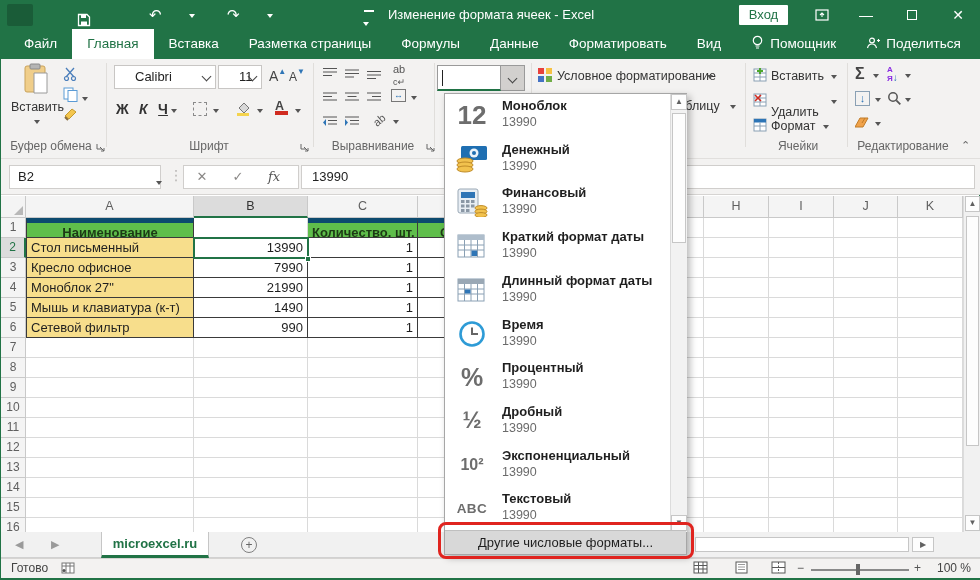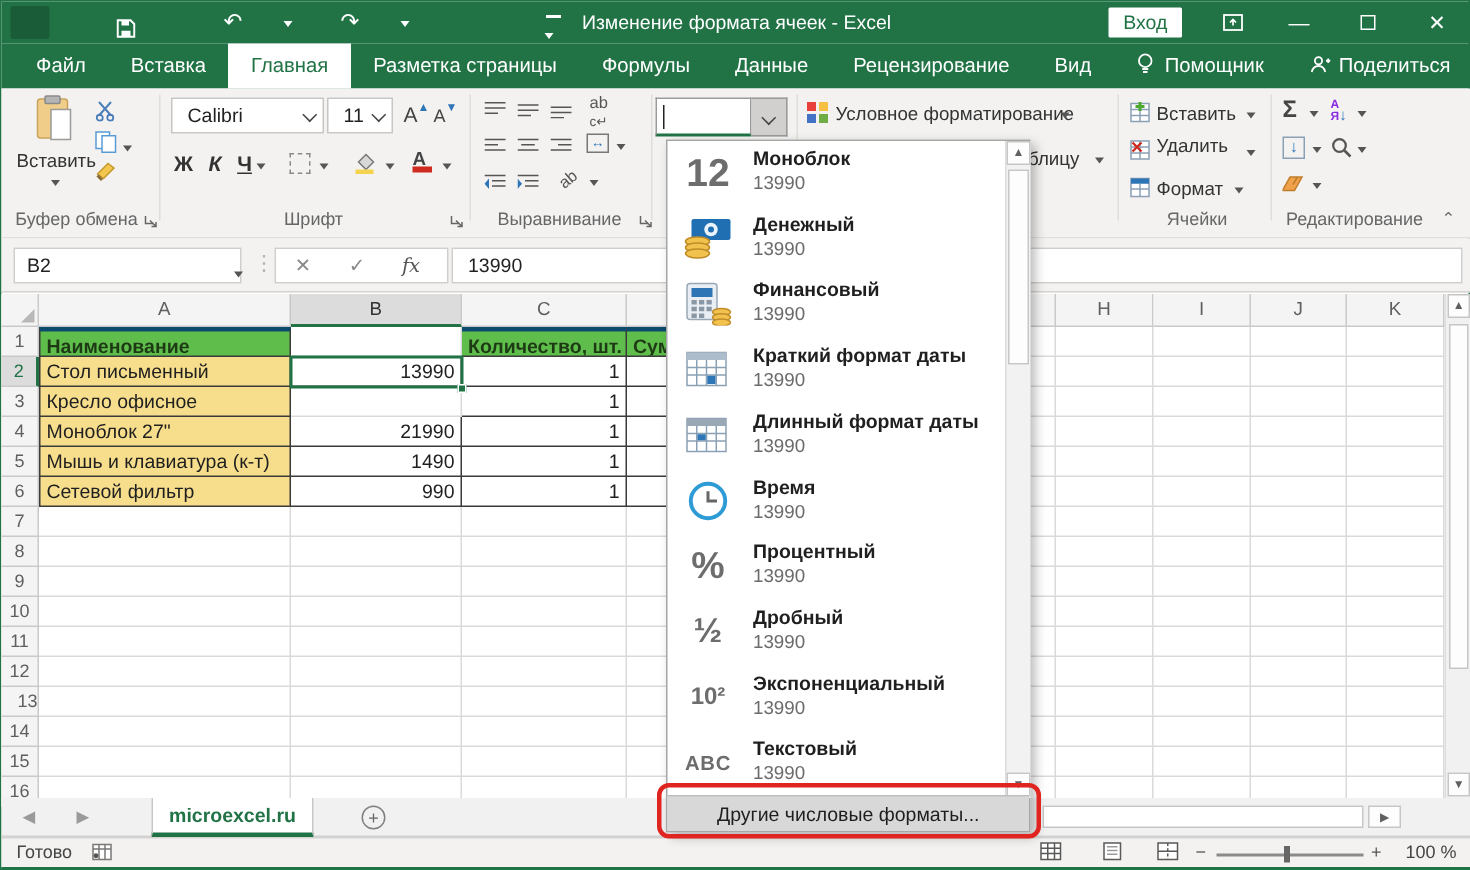--- a/index.html
+++ b/index.html
@@ -30,21 +30,21 @@
   .rtab.active { background:#fff; color:#217346; }
   .rtab .ticon { margin-right:6px; vertical-align:-2px; }
   #tabs-right { margin-left:auto; display:flex; padding-right:10px; }
 
   
   #ribbon { left:0; top:58px; width:980px; height:100px; background:#f3f2f1; border-bottom:1px solid #e1dfdd; font-size:12.5px; color:#333; }
   .gsep { position:absolute; top:4px; height:84px; width:1px; background:#e0dedb; }
   .glabel { position:absolute; top:80px; height:16px; font-size:12px; color:#666; text-align:center; }
   .launcher { position:absolute; top:82px; }
   .tri { width:0; height:0; border-left:3.5px solid transparent; border-right:3.5px solid transparent; border-top:4px solid #555; display:inline-block; vertical-align:middle; }
-  .combo { background:#fff; border:1px solid #c8c6c4; height:24px; line-height:22px; padding:0 10px; font-size:13px; color:#222; }
+  .combo { background:#fff; border:1px solid #c8c6c4; height:24px; line-height:22px; padding:0 20px; font-size:13px; color:#222; }
   .btnrow { position:absolute; white-space:nowrap; color:#333; }
   .rblbl { font-size:12.5px; }
   #fmt-combo-input { left:436px; top:6px; width:64px; height:26px; background:#fff; border:1px solid #9a9a9a; border-bottom:2px solid #217346; }
   #fmt-combo-btn { left:500px; top:6px; width:24px; height:26px; background:#d2d0ce; border:1px solid #9a9a9a; border-left:none; text-align:center; line-height:24px; }
   .chev { display:inline-block; width:7px; height:7px; border-right:1.6px solid #444; border-bottom:1.6px solid #444; transform:rotate(45deg); margin-top:-3px; }
 
   
   #fbar { left:0; top:158px; width:980px; height:36px; background:#f3f2f1; border-bottom:1px solid #d6d4d2; }
   #namebox { left:8px; top:6px; width:152px; height:24px; background:#fff; border:1px solid #d0cecc; line-height:22px; padding-left:8px; color:#222; }
   #namebox-caret { left:146px; top:15px; }
@@ -58,21 +58,21 @@
   #sheet { left:0; top:195px; width:962px; height:342px; background:#fff; }
   #corner { left:0; top:0; width:25px; height:22px; background:#f4f4f4; border-right:1px solid #c9c9c9; border-bottom:1px solid #c9c9c9; }
   #corner .tri2 { position:absolute; right:2px; bottom:2px; width:0; height:0; border-left:9px solid transparent; border-bottom:9px solid #b8b8b8; }
   .colhead { position:absolute; top:0; height:22px; background:#f4f4f4; border-right:1px solid #c9c9c9; border-bottom:1px solid #c9c9c9; text-align:center; line-height:21px; color:#5f5f5f; font-size:12.5px; }
   .colhead.sel { background:#dcdcdc; border-bottom:2px solid #217346; color:#333; }
   .rowhead { position:absolute; left:0; width:25px; height:20px; background:#f4f4f4; border-right:1px solid #c9c9c9; border-bottom:1px solid #c9c9c9; text-align:center; line-height:19px; color:#5f5f5f; font-size:12px; }
   .rowhead.sel { background:#dcdcdc; border-right:2px solid #217346; color:#217346; }
   #gridbody { left:25px; top:22px; width:937px; height:314px; overflow:hidden; }
   .gcell { position:absolute; border-right:1px solid #dadada; border-bottom:1px solid #dadada; }
   .tcell { position:absolute; border-right:1px solid #3a3a3a; border-bottom:1px solid #3a3a3a; font-size:13px; line-height:19px; padding:0 4px; white-space:nowrap; overflow:hidden; color:#1f1f1f; }
-  .tcell.hdr { font-weight:bold; color:#1d3a15; border-top:3px solid #0c4a6e; }
+  .tcell.hdr { font-weight:bold; text-align:center; color:#1d3a15; border-top:5px solid #0c4a6e; }
   .tcell.colA { border-left:1px solid #3a3a3a; }
   .num { text-align:right; }
   #sel-box { border:2px solid #217346; background:transparent; }
   #sel-handle { width:6px; height:6px; background:#217346; border:1px solid #fff; }
 
   
   #vscroll { left:962px; top:195px; width:17px; height:336px; background:#f1f1f1; border-left:1px solid #dcdcdc; }
   .scr-btn { position:absolute; left:1px; width:15px; height:16px; background:#fdfdfd; border:1px solid #c6c6c6; color:#606060; font-size:8px; text-align:center; line-height:14px; }
   #vthumb { left:2px; top:20px; width:13px; height:230px; background:#fdfdfd; border:1px solid #c6c6c6; }
 
@@ -138,26 +138,26 @@
         </svg>
     </span>
     <span id="min-btn" class="abs winctl">—</span>
     <span id="max-btn" class="abs winctl"><span class="box"></span></span>
     <span id="close-btn" class="abs winctl">✕</span>
   </div>
 
   <div id="tabsrow" class="abs">
     <span id="tabs-left" style="display:flex">
         <span class="rtab">Файл</span>
+        <span class="rtab active">Главная</span>
         <span class="rtab">Вставка</span>
-        <span class="rtab active">Главная</span>
         <span class="rtab">Разметка страницы</span>
         <span class="rtab">Формулы</span>
         <span class="rtab">Данные</span>
-        <span class="rtab">Рецензирование</span>
+        <span class="rtab">Форматировать</span>
         <span class="rtab">Вид</span>
       </span>
     <span id="tabs-right">
         <span class="rtab"><svg class="ticon" width="13" height="15" viewBox="0 0 13 15">
             <circle cx="6.5" cy="5.5" r="4.2" fill="none" stroke="#fff" stroke-width="1.2"></circle>
             <path d="M4.5 11h4M5 13h3" stroke="#fff" stroke-width="1.2"></path>
           </svg><span>Помощник</span></span>
         <span class="rtab"><svg class="ticon" width="14" height="14" viewBox="0 0 14 14">
             <circle cx="6" cy="4.5" r="2.4" fill="none" stroke="#fff" stroke-width="1.2"></circle>
             <path d="M1.5 12c.6-2.6 2.4-4 4.5-4s3.9 1.4 4.5 4" fill="none" stroke="#fff" stroke-width="1.2"></path>
@@ -318,21 +318,21 @@
     </span>
     <span class="abs rblbl" style="left:770px;top:10px">Вставить</span>
     <span class="abs tri" style="left:830px;top:16px"></span>
     <span class="abs" style="left:752px;top:34px">
       <svg width="14" height="14" viewBox="0 0 14 14">
           <rect x="1" y="1" width="12" height="12" fill="#fff" stroke="#8aa0b4"></rect>
           <path d="M1 5h12M1 9h12M7 1v12" stroke="#8aa0b4"></path>
           <path d="M2 2l6 6M8 2l-6 6" stroke="#d02b20" stroke-width="1.6"></path>
         </svg>
     </span>
-    <span class="abs rblbl" style="left:770px;top:31px">Удалить</span>
+    <span class="abs rblbl" style="left:770px;top:46px">Удалить</span>
     <span class="abs tri" style="left:830px;top:41px"></span>
     <span class="abs" style="left:752px;top:59px">
       <svg width="14" height="14" viewBox="0 0 14 14">
           <rect x="1" y="1" width="12" height="12" fill="#fff" stroke="#8aa0b4"></rect>
           <rect x="1" y="1" width="12" height="3.5" fill="#2e75b6"></rect>
           <path d="M1 8h12M7 4.5v8.5" stroke="#8aa0b4"></path>
         </svg>
     </span>
     <span class="abs rblbl" style="left:770px;top:60px">Формат</span>
     <span class="abs tri" style="left:822px;top:66px"></span>
@@ -400,21 +400,21 @@
         <div class="rowhead abs" style="top: 62px;">3</div>
         <div class="rowhead abs" style="top: 82px;">4</div>
         <div class="rowhead abs" style="top: 102px;">5</div>
         <div class="rowhead abs" style="top: 122px;">6</div>
         <div class="rowhead abs" style="top: 142px;">7</div>
         <div class="rowhead abs" style="top: 162px;">8</div>
         <div class="rowhead abs" style="top: 182px;">9</div>
         <div class="rowhead abs" style="top: 202px;">10</div>
         <div class="rowhead abs" style="top: 222px;">11</div>
         <div class="rowhead abs" style="top: 242px;">12</div>
-        <div class="rowhead abs" style="top: 262px; text-align: right;">13</div>
+        <div class="rowhead abs" style="top: 262px;">13</div>
         <div class="rowhead abs" style="top: 282px;">14</div>
         <div class="rowhead abs" style="top: 302px;">15</div>
         <div class="rowhead abs" style="top: 322px;">16</div>
       </div>
     <div id="gridbody" class="abs">
         <div class="gcell" style="left: 0px; top: 0px; width: 168px; height: 20px;"></div>
         <div class="gcell" style="left: 0px; top: 20px; width: 168px; height: 20px;"></div>
         <div class="gcell" style="left: 0px; top: 40px; width: 168px; height: 20px;"></div>
         <div class="gcell" style="left: 0px; top: 60px; width: 168px; height: 20px;"></div>
         <div class="gcell" style="left: 0px; top: 80px; width: 168px; height: 20px;"></div>
@@ -590,20 +590,21 @@
         <div class="gcell" style="left: 872px; top: 280px; width: 65px; height: 20px;"></div>
         <div class="gcell" style="left: 872px; top: 300px; width: 65px; height: 20px;"></div>
         <div class="tcell hdr colA" style="left: 0px; top: 0px; width: 168px; height: 20px; background: rgb(95, 190, 75);">Наименование</div>
         <div class="tcell hdr" style="left: 282px; top: 0px; width: 110px; height: 20px; background: rgb(95, 190, 75);">Количество, шт.</div>
         <div class="tcell hdr" style="left: 392px; top: 0px; width: 71px; height: 20px; background: rgb(95, 190, 75);">Сум</div>
         <div class="tcell colA" style="left: 0px; top: 20px; width: 168px; height: 20px; background: rgb(247, 222, 140);">Стол письменный</div>
         <div class="tcell num" style="left: 168px; top: 20px; width: 114px; height: 20px; background: rgb(255, 255, 255);">13990</div>
         <div class="tcell num" style="left: 282px; top: 20px; width: 110px; height: 20px; background: rgb(255, 255, 255);">1</div>
         <div class="tcell" style="left: 392px; top: 20px; width: 71px; height: 20px; background: rgb(255, 255, 255);"></div>
         <div class="tcell colA" style="left: 0px; top: 40px; width: 168px; height: 20px; background: rgb(247, 222, 140);">Кресло офисное</div>
+        <div class="tcell num" style="left: 168px; top: 40px; width: 114px; height: 20px; background: rgb(255, 255, 255);">7990</div>
         <div class="tcell num" style="left: 282px; top: 40px; width: 110px; height: 20px; background: rgb(255, 255, 255);">1</div>
         <div class="tcell" style="left: 392px; top: 40px; width: 71px; height: 20px; background: rgb(255, 255, 255);"></div>
         <div class="tcell colA" style="left: 0px; top: 60px; width: 168px; height: 20px; background: rgb(247, 222, 140);">Моноблок 27"</div>
         <div class="tcell num" style="left: 168px; top: 60px; width: 114px; height: 20px; background: rgb(255, 255, 255);">21990</div>
         <div class="tcell num" style="left: 282px; top: 60px; width: 110px; height: 20px; background: rgb(255, 255, 255);">1</div>
         <div class="tcell" style="left: 392px; top: 60px; width: 71px; height: 20px; background: rgb(255, 255, 255);"></div>
         <div class="tcell colA" style="left: 0px; top: 80px; width: 168px; height: 20px; background: rgb(247, 222, 140);">Мышь и клавиатура (к-т)</div>
         <div class="tcell num" style="left: 168px; top: 80px; width: 114px; height: 20px; background: rgb(255, 255, 255);">1490</div>
         <div class="tcell num" style="left: 282px; top: 80px; width: 110px; height: 20px; background: rgb(255, 255, 255);">1</div>
         <div class="tcell" style="left: 392px; top: 80px; width: 71px; height: 20px; background: rgb(255, 255, 255);"></div>

